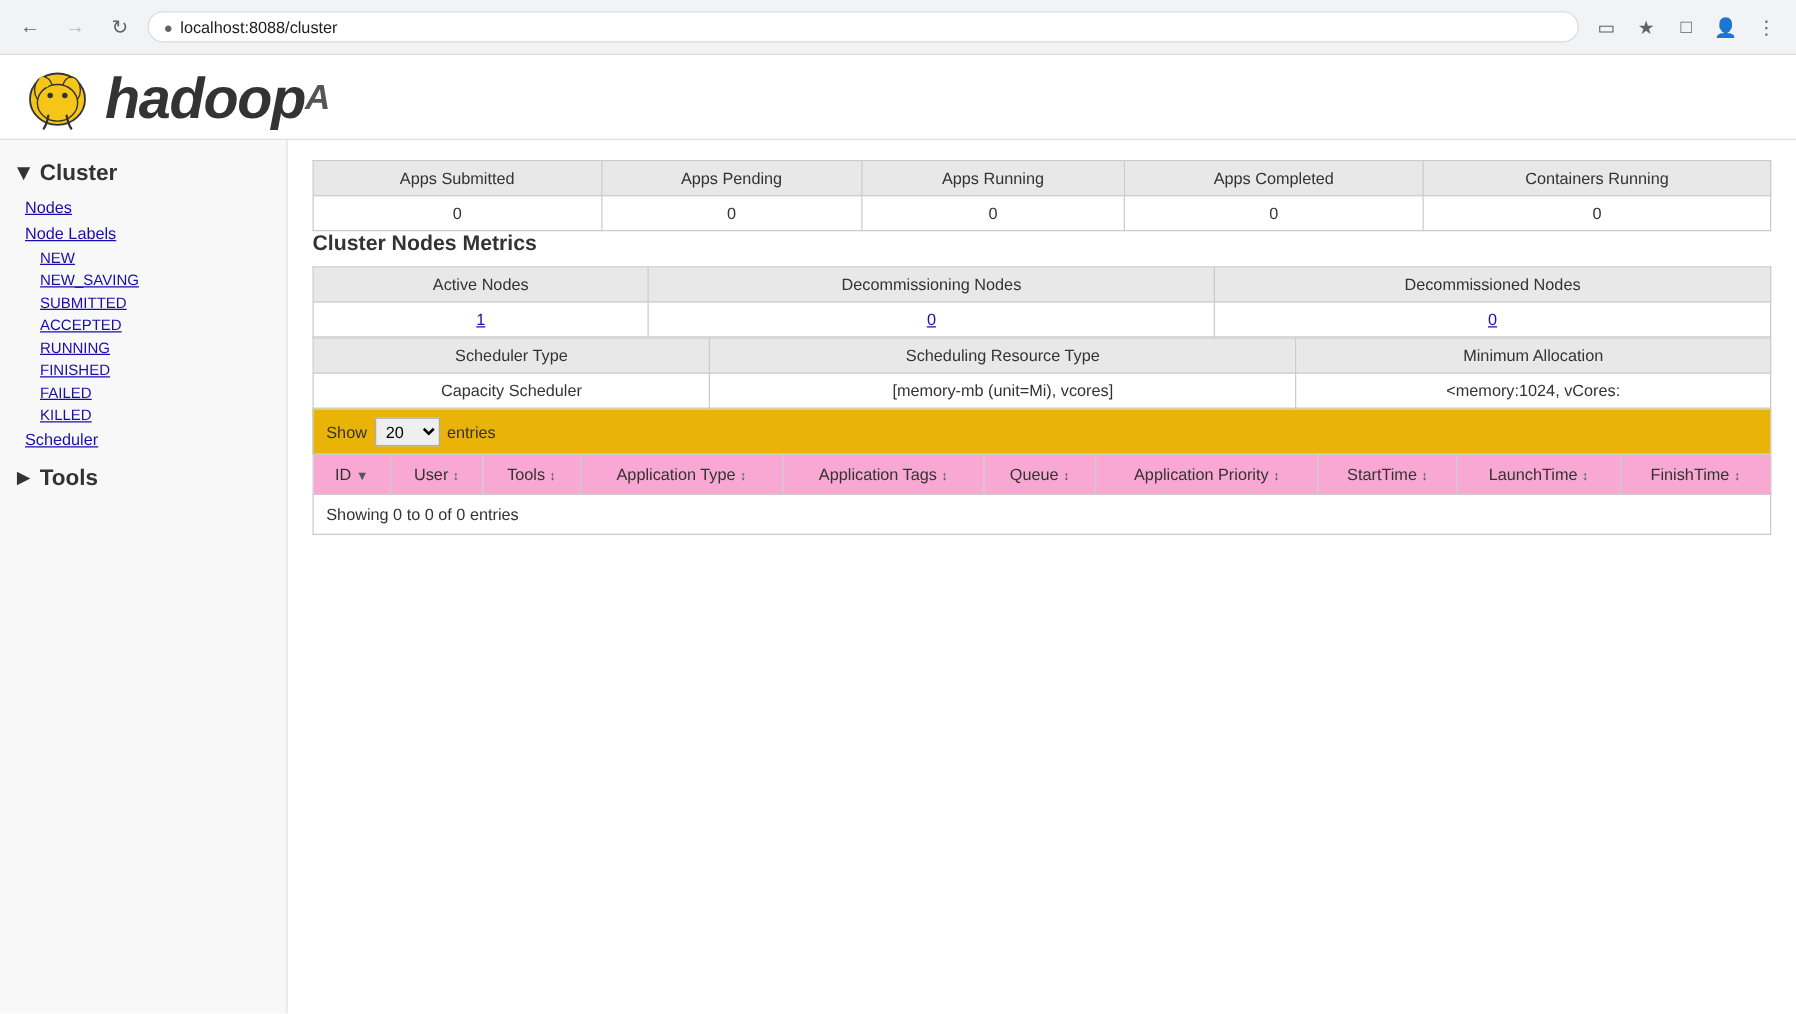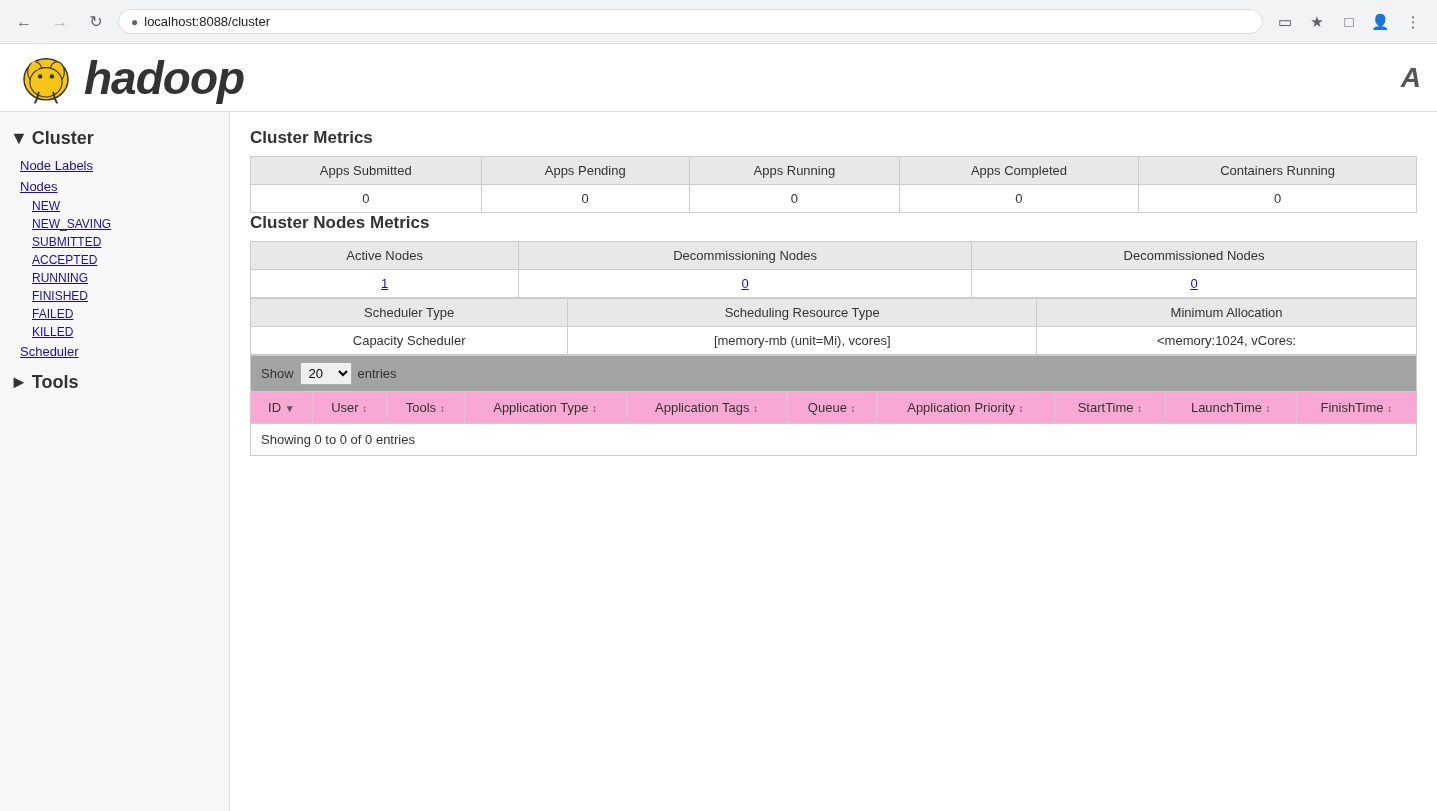--- a/index.html
+++ b/index.html
@@ -54,21 +54,20 @@
     
     .page-wrapper { display: flex; flex-direction: column; height: calc(100vh - 44px); }
 
     
     .header {
       background: #fff;
       border-bottom: 1px solid #e0e0e0;
       padding: 8px 16px;
       display: flex;
       align-items: center;
-      justify-content: space-between;
       height: 68px;
     }
     .hadoop-logo {
       display: flex; align-items: center; gap: 8px;
     }
     .elephant-svg { width: 60px; height: 55px; }
     .hadoop-text {
       font-size: 46px;
       font-weight: bold;
       font-style: italic;
@@ -169,21 +168,21 @@
       border: 1px solid #ccc;
       font-size: 13px;
     }
     .metrics-table td a {
       color: #1a0dab;
       text-decoration: underline;
     }
 
     
     .show-entries {
-      background: #a3a3a3;
+      background: #eab308;
       padding: 6px 10px;
       border: 1px solid #ccc;
       border-bottom: none;
       display: flex;
       align-items: center;
       gap: 6px;
       font-size: 13px;
     }
     .show-entries select {
       padding: 2px 4px;
@@ -261,40 +260,39 @@
     <div class="header-right">A</div>
   </div>
 
   <div class="main-area">
 
     <div class="sidebar">
       <div class="sidebar-section-title">
         <span>▼</span>
         <span>Cluster</span>
       </div>
+      <a class="sidebar-link">Nodes</a>
       <a class="sidebar-link">Node Labels</a>
-      <a class="sidebar-link">Nodes</a>
       <a class="sidebar-sub-link">NEW</a>
       <a class="sidebar-sub-link">NEW_SAVING</a>
       <a class="sidebar-sub-link">SUBMITTED</a>
       <a class="sidebar-sub-link">ACCEPTED</a>
       <a class="sidebar-sub-link">RUNNING</a>
       <a class="sidebar-sub-link">FINISHED</a>
       <a class="sidebar-sub-link">FAILED</a>
       <a class="sidebar-sub-link">KILLED</a>
       <a class="sidebar-link">Scheduler</a>
       <div class="sidebar-tools-title">
         <span>►</span>
         <span>Tools</span>
       </div>
     </div>
 
     <div class="content">
 
-      <div class="section-title">Cluster Metrics</div>
       <table class="metrics-table">
         <thead>
           <tr>
             <th>Apps Submitted</th>
             <th>Apps Pending</th>
             <th>Apps Running</th>
             <th>Apps Completed</th>
             <th>Containers Running</th>
           </tr>
         </thead>

